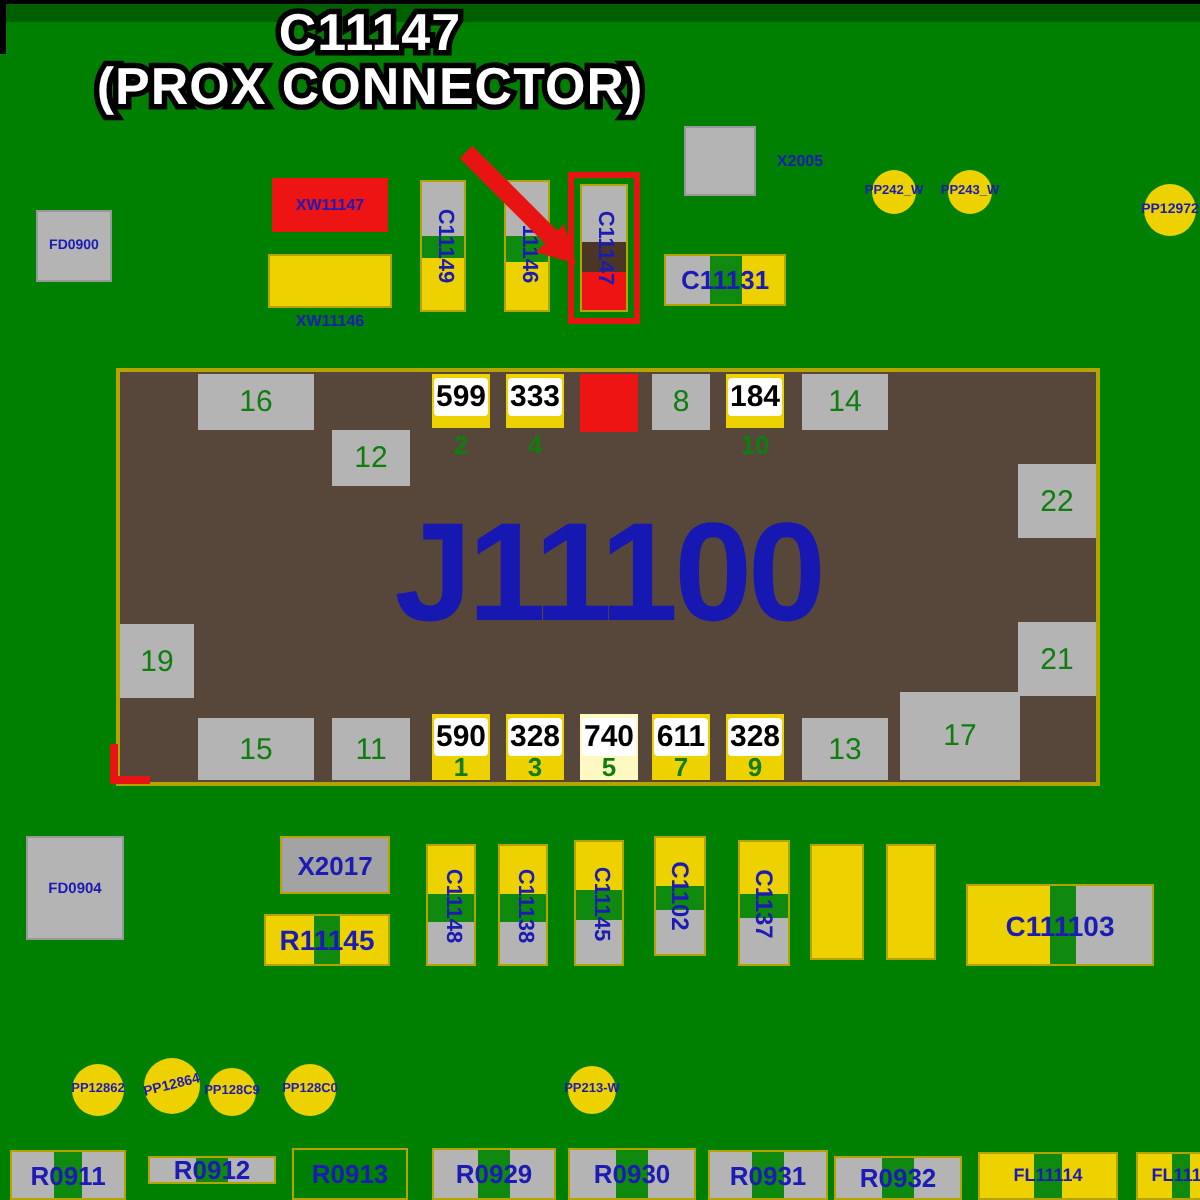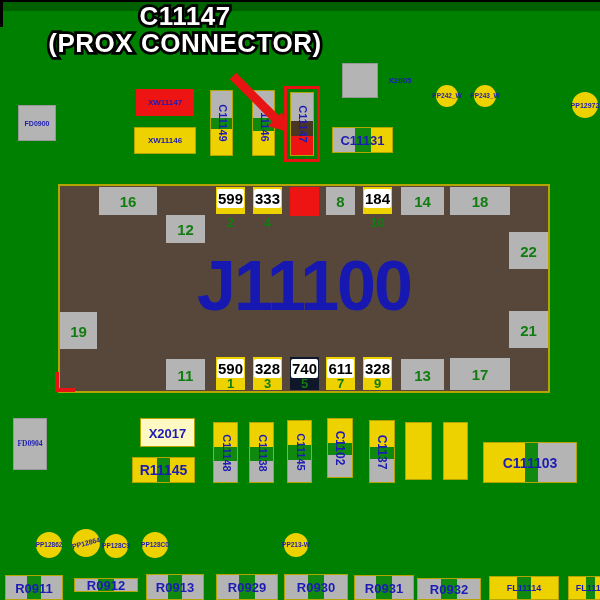--- a/index.html
+++ b/index.html
@@ -19,21 +19,21 @@
   .hseg{display:flex;flex-direction:row}
   .seg{flex:1 1 0}
   .lbl{position:absolute;left:50%;top:50%;transform:translate(-50%,-50%);
        font-weight:bold;color:#1c1cb4;white-space:nowrap;line-height:1}
   .lbl.rot{transform:translate(-50%,-50%) rotate(90deg)}
   .jbody{position:absolute;border:2px solid #b5a300}
   .jlabel{position:absolute;left:50%;top:50%;transform:translate(-50%,-54%);
           font-weight:bold;font-size:70px;letter-spacing:-2px;color:#1717b2;white-space:nowrap}
   .pad{position:absolute}
   .plbl{position:absolute;left:50%;top:50%;transform:translate(-50%,-50%);
-        font-weight:bold;font-size:15px;color:#117d11}
+        font-weight:normal;font-size:15px;color:#117d11}
   .wbox{position:absolute;left:1px;right:1px;top:2px;height:19px;background:#fff;
         border-radius:2px;display:flex;align-items:center;justify-content:center;
         font-weight:bold;font-size:15px;color:#000}
   .pin{position:absolute;left:0;right:0;text-align:center;font-weight:bold;
        font-size:13px;color:#117d11;line-height:1}
   .mark{position:absolute;background:#e81414}
 </style>
 </head>
 <body>
 
@@ -48,21 +48,21 @@
   </div>
 
   <div id="components-layer">
       <div class="comp" style="left: 18px; top: 105px; width: 38px; height: 36px; background: rgb(180, 180, 180); border: 1px solid rgb(152, 152, 152);">
         <div class="lbl" style="font-size: 7px;">FD0900</div>
       </div>
       <div class="comp" style="left: 136px; top: 89px; width: 58px; height: 27px; background: rgb(238, 20, 20);">
         <div class="lbl" style="font-size: 8px;">XW11147</div>
       </div>
       <div class="comp" style="left: 134px; top: 127px; width: 62px; height: 27px; background: rgb(238, 210, 0); border: 1px solid rgb(181, 163, 0);">
-        <div class="lbl" style="font-size: 8px;">XW11146</div>
+        <div class="lbl" style="font-size: 8px; margin-top: 20px;">XW11146</div>
       </div>
       <div class="comp vseg" style="left: 210px; top: 90px; width: 23px; height: 66px; border: 1px solid rgb(181, 163, 0);">
         <div class="seg" style="background: rgb(180, 180, 180); flex-grow: 42;"></div>
         <div class="seg" style="background: rgb(15, 138, 15); flex-grow: 18;"></div>
         <div class="seg" style="background: rgb(238, 210, 0); flex-grow: 40;"></div>
         <div class="lbl rot" style="font-size: 11px;">C11149</div>
       </div>
       <div class="comp vseg" style="left: 252px; top: 90px; width: 23px; height: 66px; border: 1px solid rgb(181, 163, 0);">
         <div class="seg" style="background: rgb(180, 180, 180); flex-grow: 42;"></div>
         <div class="seg" style="background: rgb(15, 138, 15); flex-grow: 20;"></div>
@@ -86,24 +86,24 @@
       </div>
       <div class="comp circle" style="left: 436px; top: 85px; width: 22px; height: 22px; background: rgb(238, 210, 0);">
         <div class="lbl" style="font-size: 6.5px;">PP242_W</div>
       </div>
       <div class="comp circle" style="left: 474px; top: 85px; width: 22px; height: 22px; background: rgb(238, 210, 0);">
         <div class="lbl" style="font-size: 6.5px;">PP243_W</div>
       </div>
       <div class="comp circle" style="left: 572px; top: 92px; width: 26px; height: 26px; background: rgb(238, 210, 0);">
         <div class="lbl" style="font-size: 7px;">PP12972</div>
       </div>
-      <div class="comp" style="left: 13px; top: 418px; width: 34px; height: 52px; background: rgb(180, 180, 180); border: 1px solid rgb(152, 152, 152); font-family: Liberation Serif, serif;">
+      <div class="comp" style="left: 13px; top: 418px; width: 49px; height: 52px; background: rgb(180, 180, 180); border: 1px solid rgb(152, 152, 152);">
         <div class="lbl" style="font-size: 7.5px;">FD0904</div>
       </div>
-      <div class="comp" style="left: 140px; top: 418px; width: 55px; height: 29px; background: #fef9c3; border: 1px solid rgb(181, 163, 0);">
+      <div class="comp" style="left: 140px; top: 418px; width: 55px; height: 29px; background: #a3a3a3; border: 1px solid rgb(181, 163, 0);">
         <div class="lbl" style="font-size: 13px;">X2017</div>
       </div>
       <div class="comp hseg" style="left: 132px; top: 457px; width: 63px; height: 26px; border: 1px solid rgb(181, 163, 0);">
         <div class="seg" style="background: rgb(238, 210, 0); flex-grow: 40;"></div>
         <div class="seg" style="background: rgb(15, 138, 15); flex-grow: 20;"></div>
         <div class="seg" style="background: rgb(238, 210, 0); flex-grow: 40;"></div>
         <div class="lbl" style="font-size: 14px;">R11145</div>
       </div>
       <div class="comp vseg" style="left: 213px; top: 422px; width: 25px; height: 61px; border: 1px solid rgb(181, 163, 0);">
         <div class="seg" style="background: rgb(238, 210, 0); flex-grow: 40;"></div>
@@ -163,21 +163,21 @@
         <div class="seg" style="background: rgb(15, 138, 15); flex-grow: 26;"></div>
         <div class="seg" style="background: rgb(180, 180, 180); flex-grow: 37;"></div>
         <div class="lbl" style="font-size: 13px;">R0911</div>
       </div>
       <div class="comp hseg" style="left: 74px; top: 578px; width: 64px; height: 14px; border: 1px solid rgb(181, 163, 0);">
         <div class="seg" style="background: rgb(180, 180, 180); flex-grow: 37;"></div>
         <div class="seg" style="background: rgb(15, 138, 15); flex-grow: 26;"></div>
         <div class="seg" style="background: rgb(180, 180, 180); flex-grow: 37;"></div>
         <div class="lbl" style="font-size: 13px;">R0912</div>
       </div>
-      <div class="comp hseg" style="left: 146px; top: 574px; width: 58px; height: 26px; border: 1px solid rgb(181, 163, 0);">
+      <div class="comp hseg" style="left: 146px; top: 574px; width: 58px; height: 26px; border: 1px solid rgb(181, 163, 0); align-items: center;">
         <div class="seg" style="background: rgb(180, 180, 180); flex-grow: 37;"></div>
         <div class="seg" style="background: rgb(15, 138, 15); flex-grow: 26;"></div>
         <div class="seg" style="background: rgb(180, 180, 180); flex-grow: 37;"></div>
         <div class="lbl" style="font-size: 13px;">R0913</div>
       </div>
       <div class="comp hseg" style="left: 216px; top: 574px; width: 62px; height: 26px; border: 1px solid rgb(181, 163, 0);">
         <div class="seg" style="background: rgb(180, 180, 180); flex-grow: 37;"></div>
         <div class="seg" style="background: rgb(15, 138, 15); flex-grow: 26;"></div>
         <div class="seg" style="background: rgb(180, 180, 180); flex-grow: 37;"></div>
         <div class="lbl" style="font-size: 13px;">R0929</div>
@@ -234,50 +234,50 @@
       <div class="pad" style="left: 266px; width: 29px; background: rgb(180, 180, 180); top: 1px; height: 28px;">
         <div class="plbl">8</div>
       </div>
       <div class="pad" style="left: 303px; width: 29px; background: rgb(238, 210, 0); top: 1px; height: 27px;">
         <div class="wbox">184</div>
         <div class="pin" style="top: 29px;">10</div>
       </div>
       <div class="pad" style="left: 341px; width: 43px; background: rgb(180, 180, 180); top: 1px; height: 28px;">
         <div class="plbl">14</div>
       </div>
-      <div class="pad" style="left: 390px; width: 60px; background: rgb(180, 180, 180); top: 1px; height: 28px;">
-        <div class="plbl">18</div>
+      <div class="pad" style="left: 39px; width: 58px; background: rgb(180, 180, 180); bottom: 1px; height: 31px;">
+        <div class="plbl">15</div>
       </div>
       <div class="pad" style="left: 106px; width: 39px; background: rgb(180, 180, 180); bottom: 1px; height: 31px;">
         <div class="plbl">11</div>
       </div>
       <div class="pad" style="left: 156px; width: 29px; background: rgb(238, 210, 0); bottom: 1px; height: 33px;">
         <div class="wbox">590</div>
         <div class="pin" style="bottom: 0px;">1</div>
       </div>
       <div class="pad" style="left: 193px; width: 29px; background: rgb(238, 210, 0); bottom: 1px; height: 33px;">
         <div class="wbox">328</div>
         <div class="pin" style="bottom: 0px;">3</div>
       </div>
-      <div class="pad" style="left: 230px; width: 29px; background: #0f172a; bottom: 1px; height: 33px;">
+      <div class="pad" style="left: 230px; width: 29px; background: #fef9c3; bottom: 1px; height: 33px;">
         <div class="wbox">740</div>
         <div class="pin" style="bottom: 0px;">5</div>
       </div>
       <div class="pad" style="left: 266px; width: 29px; background: rgb(238, 210, 0); bottom: 1px; height: 33px;">
         <div class="wbox">611</div>
         <div class="pin" style="bottom: 0px;">7</div>
       </div>
       <div class="pad" style="left: 303px; width: 29px; background: rgb(238, 210, 0); bottom: 1px; height: 33px;">
         <div class="wbox">328</div>
         <div class="pin" style="bottom: 0px;">9</div>
       </div>
       <div class="pad" style="left: 341px; width: 43px; background: rgb(180, 180, 180); bottom: 1px; height: 31px;">
         <div class="plbl">13</div>
       </div>
-      <div class="pad" style="left: 390px; width: 60px; background: rgb(180, 180, 180); bottom: 1px; height: 32px;">
+      <div class="pad" style="left: 390px; width: 60px; background: rgb(180, 180, 180); bottom: 1px; height: 44px;">
         <div class="plbl">17</div>
       </div>
       <div class="pad" style="left: 0px; top: 126px; width: 37px; height: 37px; background: rgb(180, 180, 180);">
         <div class="plbl">19</div>
       </div>
       <div class="pad" style="right: 0px; top: 46px; width: 39px; height: 37px; background: rgb(180, 180, 180);">
         <div class="plbl">22</div>
       </div>
       <div class="pad" style="right: 0px; top: 125px; width: 39px; height: 37px; background: rgb(180, 180, 180);">
         <div class="plbl">21</div>

